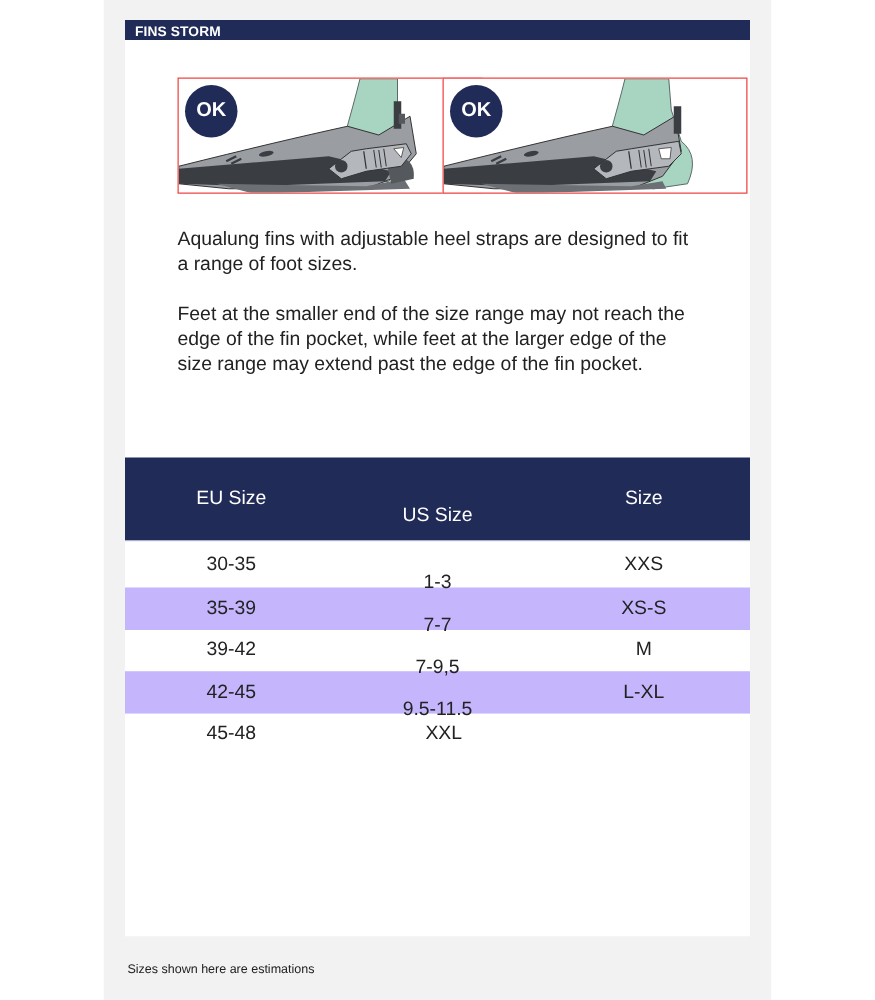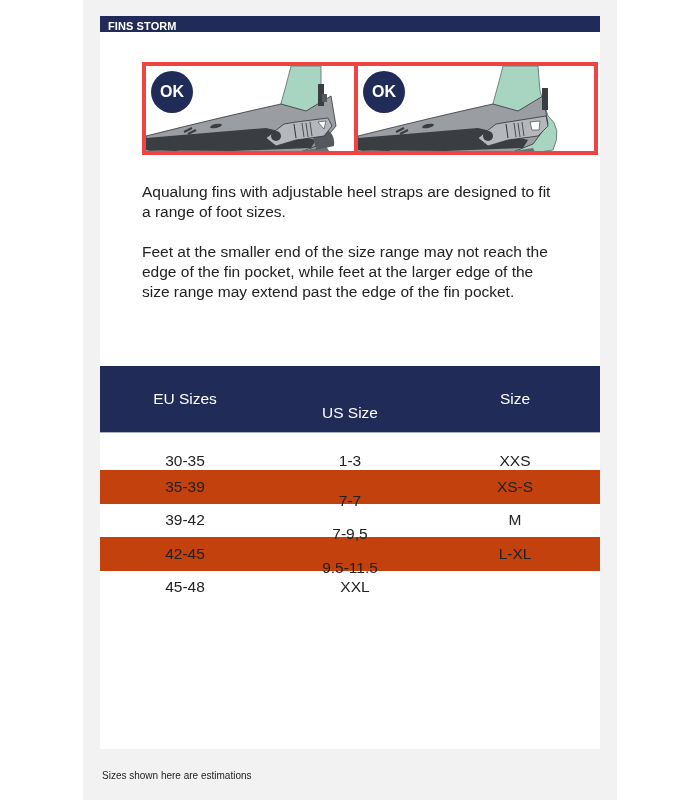--- a/index.html
+++ b/index.html
@@ -16,21 +16,21 @@
       background: #ffffff;
     }
     .title-bar {
       position: absolute; left: 0; top: 0; width: 500px; height: 16px;
       background: #212b58; color: #ffffff;
       font-weight: bold; font-size: 11px; line-height: 20px;
       padding-left: 8px; letter-spacing: 0.1px;
     }
     .figure {
       position: absolute; top: 46px; width: 244px; height: 93px;
-      border: 4px solid #ef4444; background: #ffffff; overflow: hidden;
+      border: 1px solid #ef4444; background: #ffffff; overflow: hidden;
     }
     .figure.left { left: 42px; }
     .figure.right { left: 254px; }
     .figure svg { position: absolute; left: 0; top: 0; }
     .ok-badge {
       position: absolute; left: 5px; top: 5px; width: 42px; height: 42px;
       border-radius: 50%; background: #212b58; color: #fff;
       font-weight: bold; font-size: 16px; line-height: 42px; text-align: center;
     }
     .text-block {
@@ -45,22 +45,22 @@
     .thead {
       height: 67px; background: #212b58; color: #ffffff;
       display: flex; align-items: center; font-size: 15.5px;
       border-bottom: 1px solid #aab0c8;
     }
     .row {
       display: flex; align-items: center; font-size: 15.5px; color: #222;
       height: 33.5px;
     }
     .row.odd { background: #ffffff; }
-    .row.even { background: #c2410c; }
-    .row.first { height: 37px; align-items: flex-end; }
+    .row.even { background: #c4b5fd; }
+    .row.first { height: 37px; }
     .c1 { width: 170px; text-align: center; }
     .c2 { width: 160px; text-align: center; margin-top: 28px; }
     .c3 { width: 170px; text-align: center; }
     .footer {
       position: absolute; left: 102px; top: 770px;
       font-size: 10px; color: #222; text-align: center;
     }
   </style>
 </head>
 <body>
@@ -115,21 +115,21 @@
       <path d="M38 66 L46 62 M42 68 L50 64" stroke="#3a3d42" stroke-width="2"></path>
     </svg>
     <div class="ok-badge">OK</div>
   </div>
 
   <p class="text-block p2">Feet at the smaller end of the size range may not reach the edge of the fin pocket, while feet at the larger edge of the size range may extend past the edge of the fin pocket.</p>
   <p class="text-block p1">Aqualung fins with adjustable heel straps are designed to fit a range of foot sizes.</p>
 
   <div class="table">
     <div class="thead">
-      <div class="c1">EU Sizes</div>
+      <div class="c1">EU Size</div>
       <div class="c2">US Size</div>
       <div class="c3">Size</div>
     </div>
     <div class="row odd first">
       <div class="c1">30-35</div>
       <div class="c2">1-3</div>
       <div class="c3">XXS</div>
     </div>
     <div class="row even">
       <div class="c1">35-39</div>

